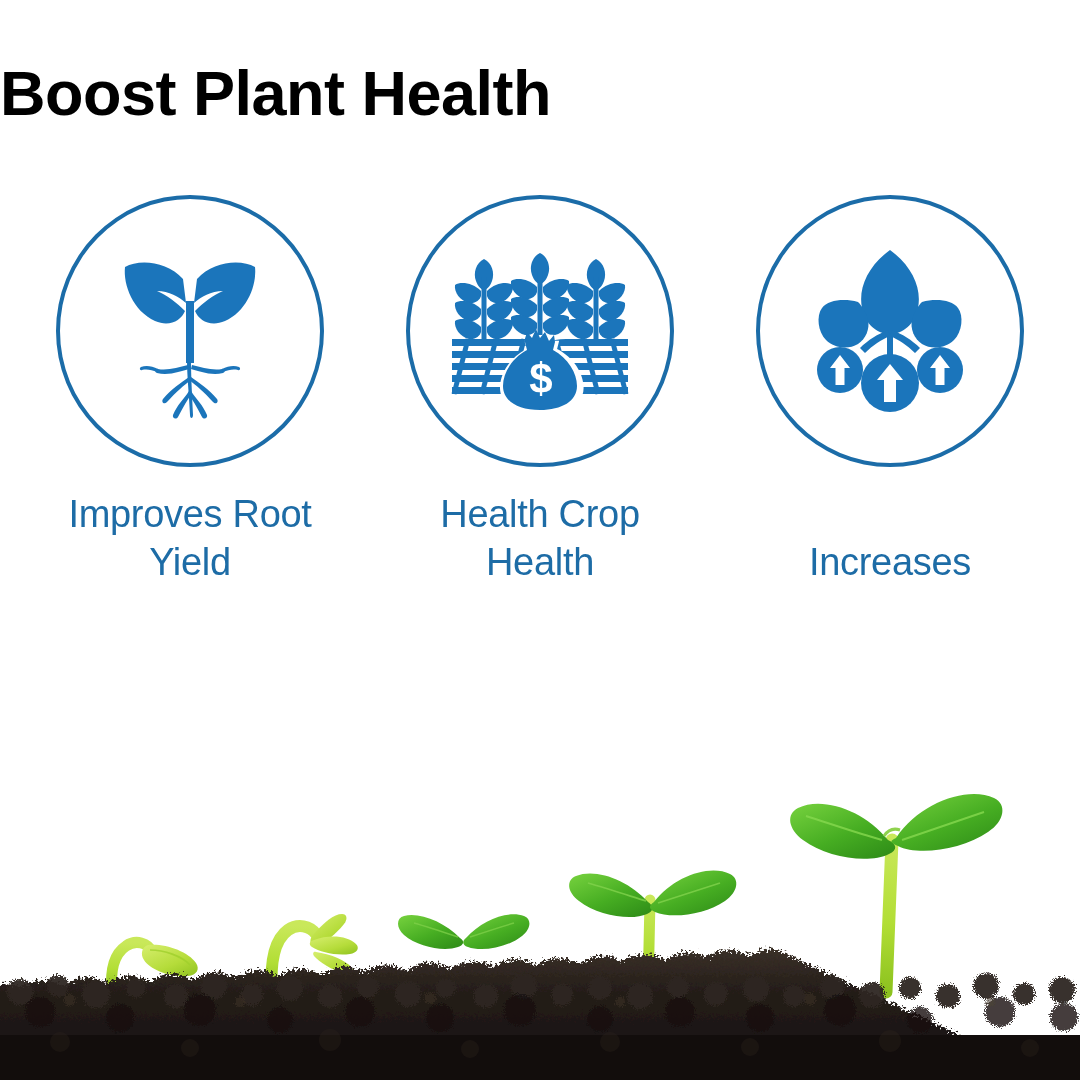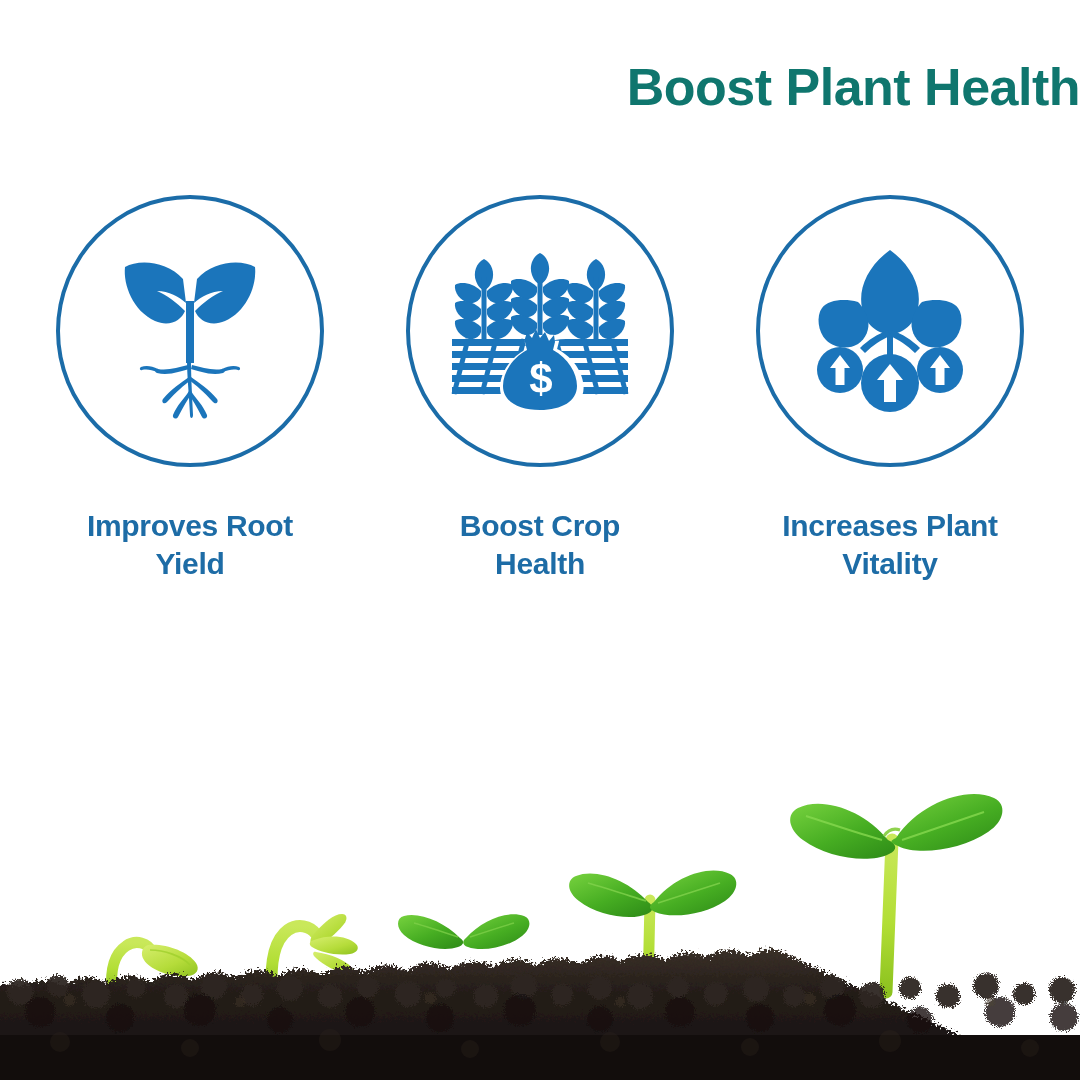--- a/index.html
+++ b/index.html
@@ -17,25 +17,25 @@
     background: #ffffff;
     overflow: hidden;
   }
 
   
   .title {
     position: absolute;
     left: 0;
     top: 60px;
     width: 1080px;
-    text-align: right;
-    font-size: 52px;
+    text-align: left;
+    font-size: 63px;
     font-weight: 700;
     letter-spacing: -0.5px;
-    color: #0f766e;
+    color: #000000;
     line-height: 1.05;
     white-space: nowrap;
   }
 
   
   .features {
     position: absolute;
     left: 0;
     top: 195px;
     width: 1080px;
@@ -56,25 +56,25 @@
     border-radius: 50%;
     display: flex;
     align-items: center;
     justify-content: center;
     box-sizing: border-box;
     background: #ffffff;
   }
   .circle svg { display: block; }
 
   .feature-label {
-    margin-top: 40px;
+    margin-top: 24px;
     width: 330px;
     text-align: center;
-    font-size: 30px;
-    font-weight: 700;
+    font-size: 38px;
+    font-weight: 400;
     line-height: 1.25;
     color: #1d6ca6;
     letter-spacing: -0.3px;
   }
 
   
   .photo {
     position: absolute;
     left: 0;
     top: 640px;
@@ -187,21 +187,21 @@
 
                 <path d="M74 91 l3 -10 l5 6 l4 -9 l4 9 l5 -6 l4 9 l5 -6 l1 7 Z"></path>
 
                 <text x="91" y="142" text-anchor="middle" font-family="Liberation Sans, sans-serif" font-size="42" font-weight="700" fill="#ffffff">$</text>
               </g>
             </g>
           </svg>
         </span>
       </div>
       <div class="feature-label">
-        <span>Boost Crop</span><br>
+        <span>Health Crop</span><br>
         <span>Health</span>
       </div>
     </div>
 
     <div class="feature">
       <div class="circle">
         <span>
           <svg width="180" height="170" viewBox="0 0 180 170">
             <g fill="#1b75bb">
 
@@ -221,22 +221,22 @@
               <circle cx="40" cy="124" r="23"></circle>
               <path d="M40 109 l10 13 h-5.5 v17 h-9 v-17 h-5.5 Z" fill="#ffffff"></path>
 
               <circle cx="140" cy="124" r="23"></circle>
               <path d="M140 109 l10 13 h-5.5 v17 h-9 v-17 h-5.5 Z" fill="#ffffff"></path>
             </g>
           </svg>
         </span>
       </div>
       <div class="feature-label">
-        <span>Increases Plant</span><br>
-        <span>Vitality</span>
+        <br>
+        <span>Increases</span>
       </div>
     </div>
 
   </div>
 
   <div class="photo">
     <svg width="1080" height="440" viewBox="0 0 1080 440">
       <defs>
         <linearGradient id="stemGrad" x1="0" y1="0" x2="0" y2="1">
           <gradientstop></gradientstop>

